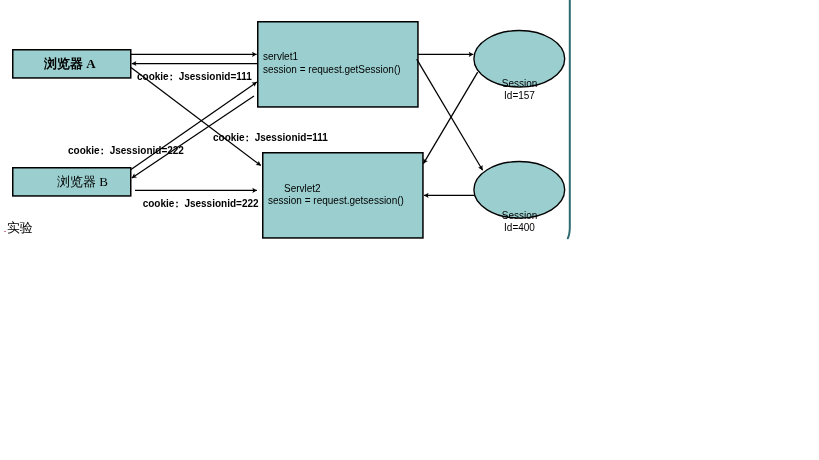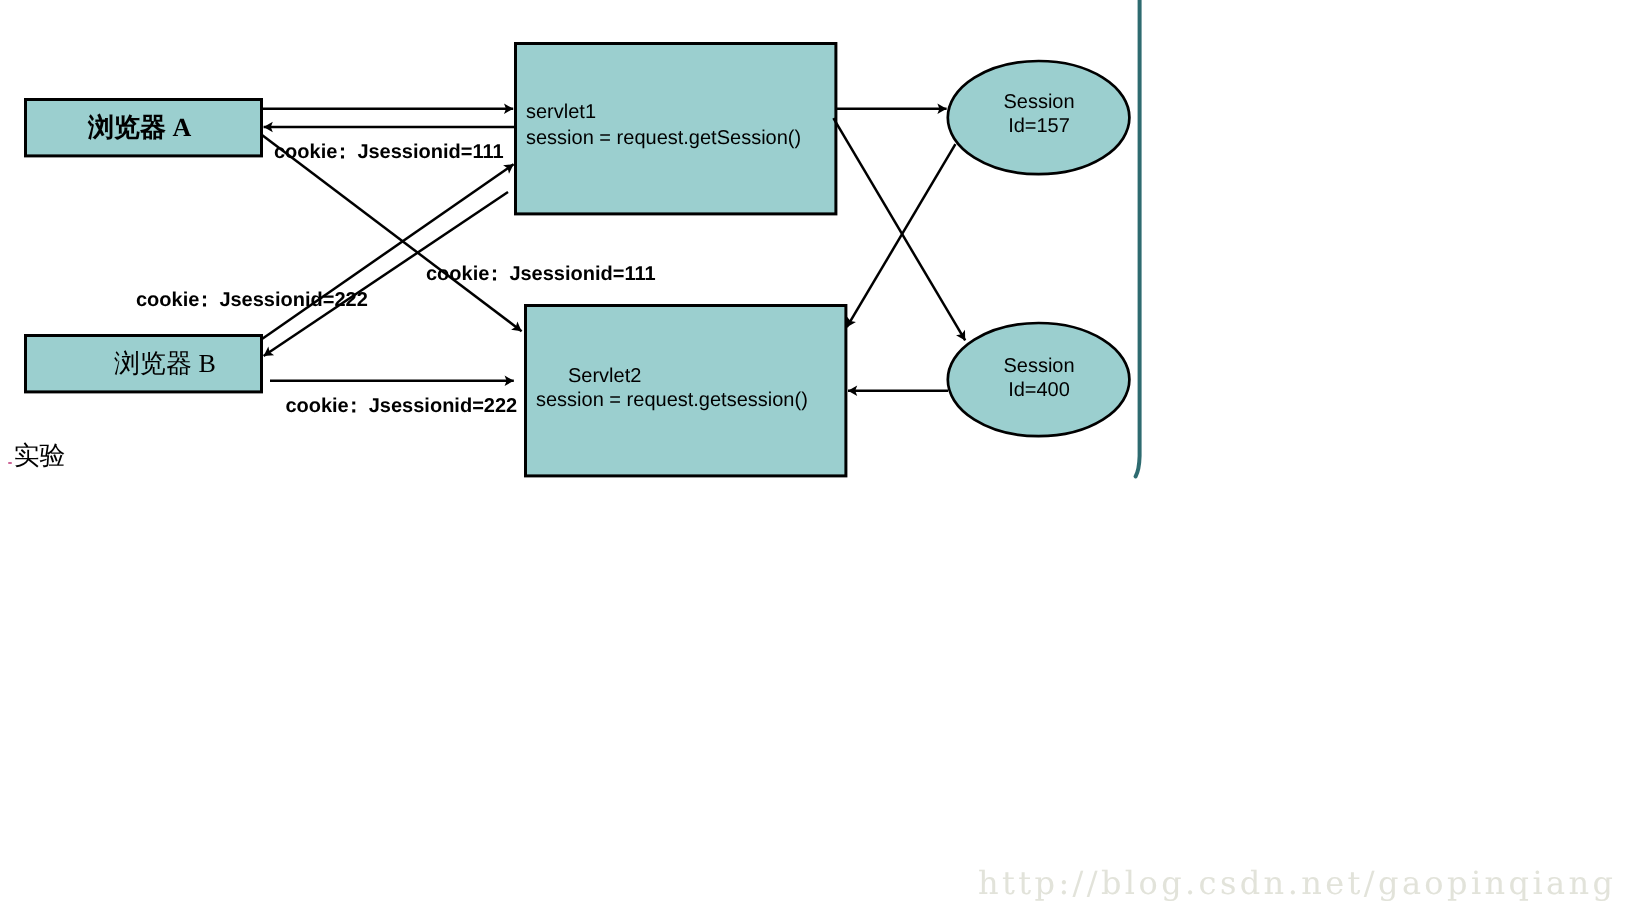--- a/index.html
+++ b/index.html
@@ -5,21 +5,21 @@
 <style>
   html,body{margin:0;padding:0;}
   body{width:819px;height:460px;background:#ffffff;overflow:hidden;
        font-family:"Liberation Sans",sans-serif;}
   #canvas{position:relative;width:819px;height:460px;}
   svg.layer{position:absolute;left:0;top:0;width:819px;height:460px;}
   .lbl{position:absolute;white-space:pre;color:#000;line-height:1;}
   .cjk{font-family:"Liberation Serif",serif;font-size:13px;letter-spacing:0;}
   .body{font-size:10px;}
   .edge{font-size:10px;font-weight:bold;}
-  .ctr{transform:translateX(-50%);}
+  .ctr{transform:translateX(-50%);margin-top:32px;}
   .cap{font-family:Liberation Sans, sans-serif;font-size:12.9px;}
   .wm{font-family:"DejaVu Serif",serif;font-size:16px;color:#e2e3da;letter-spacing:1.7px;}
   .fwc{display:inline-block;width:1em;text-indent:-.25em;}
 </style>
 </head>
 <body>
 
 <div id="canvas">
   <svg class="layer" viewBox="0 0 819 460">
     <defs>
@@ -65,14 +65,13 @@
   <div class="lbl body ctr" style="left:519.5px;top:178.7px;">Session</div>
   <div class="lbl body ctr" style="left:519.5px;top:191px;">Id=400</div>
 
   <div class="lbl edge" style="left:137px;top:71.8px;">cookie<span class="fwc">：</span>Jsessionid=111</div>
   <div class="lbl edge" style="left:68px;top:146.2px;">cookie<span class="fwc">：</span>Jsessionid=222</div>
   <div class="lbl edge" style="left:213px;top:133.4px;">cookie<span class="fwc">：</span>Jsessionid=111</div>
   <div class="lbl edge" style="left:142.7px;top:199px;">cookie<span class="fwc">：</span>Jsessionid=222</div>
 
   <div style="position:absolute;left:4px;top:230.5px;width:2.4px;height:1.8px;border-radius:1px;background:#c0407e;opacity:.8;"></div>
   <div class="lbl cap" style="left:6.9px;top:222px;">实验</div>
-  <div class="lbl wm" style="left:489px;top:434px;">http://blog.csdn.net/gaopinqiang</div>
 </div>
 
 </body></html>

